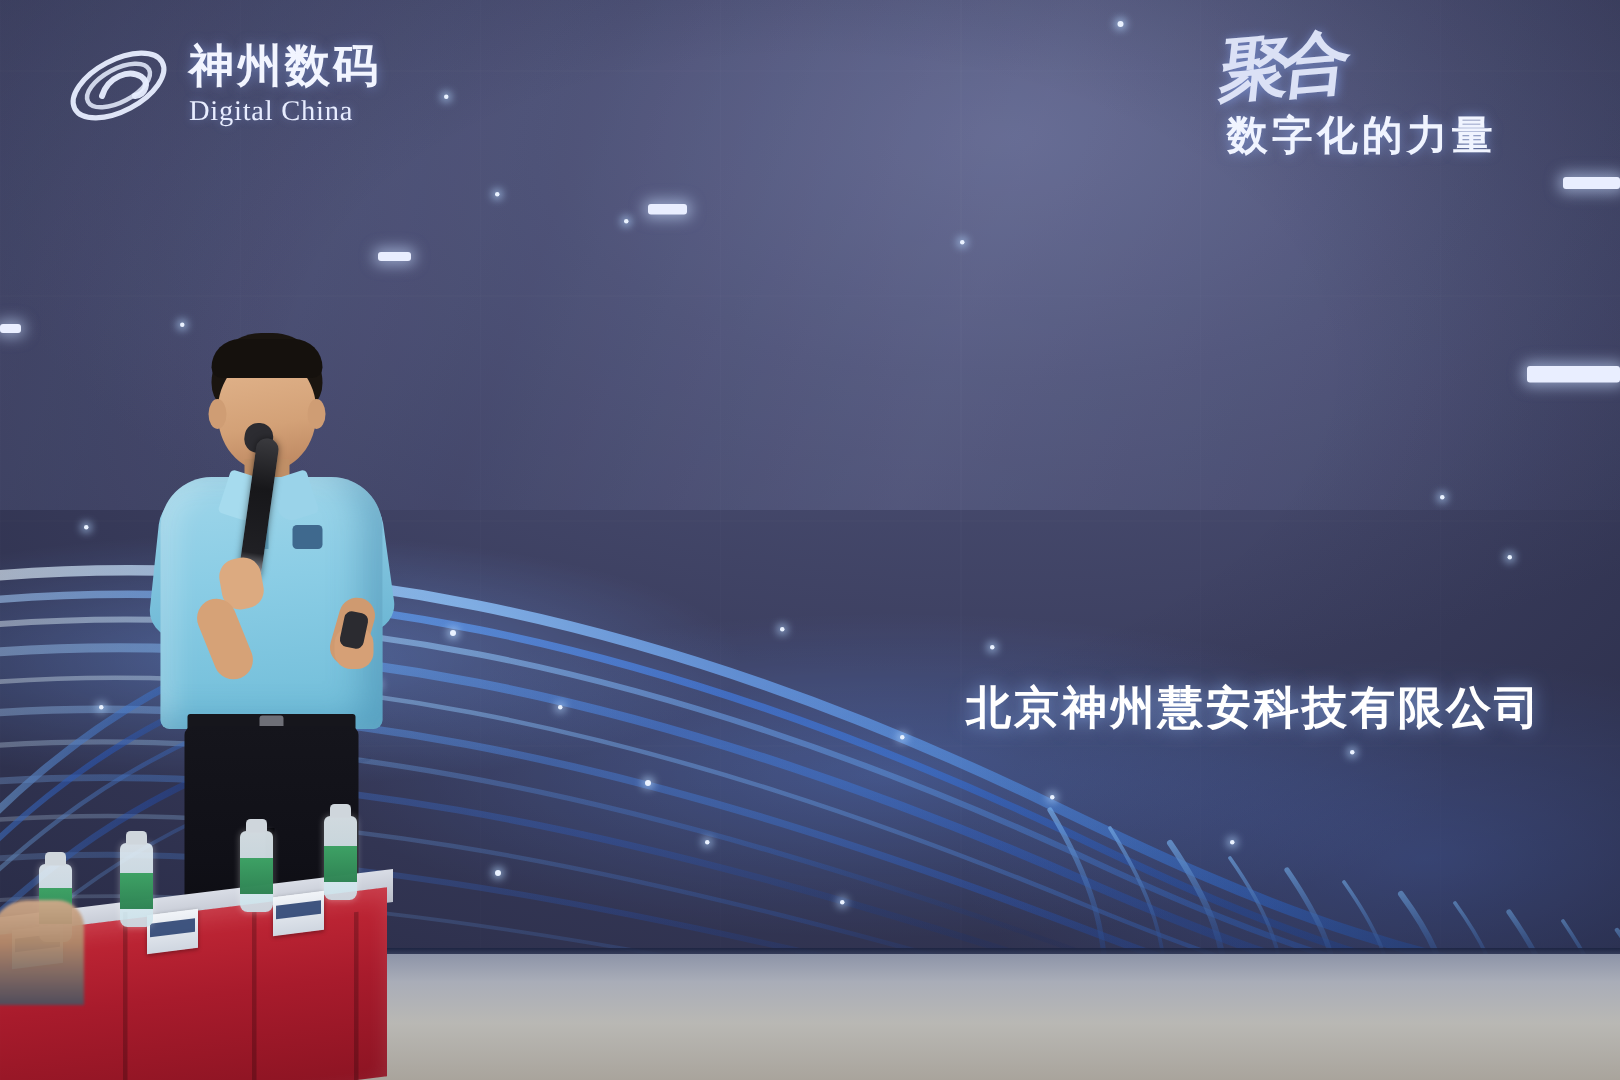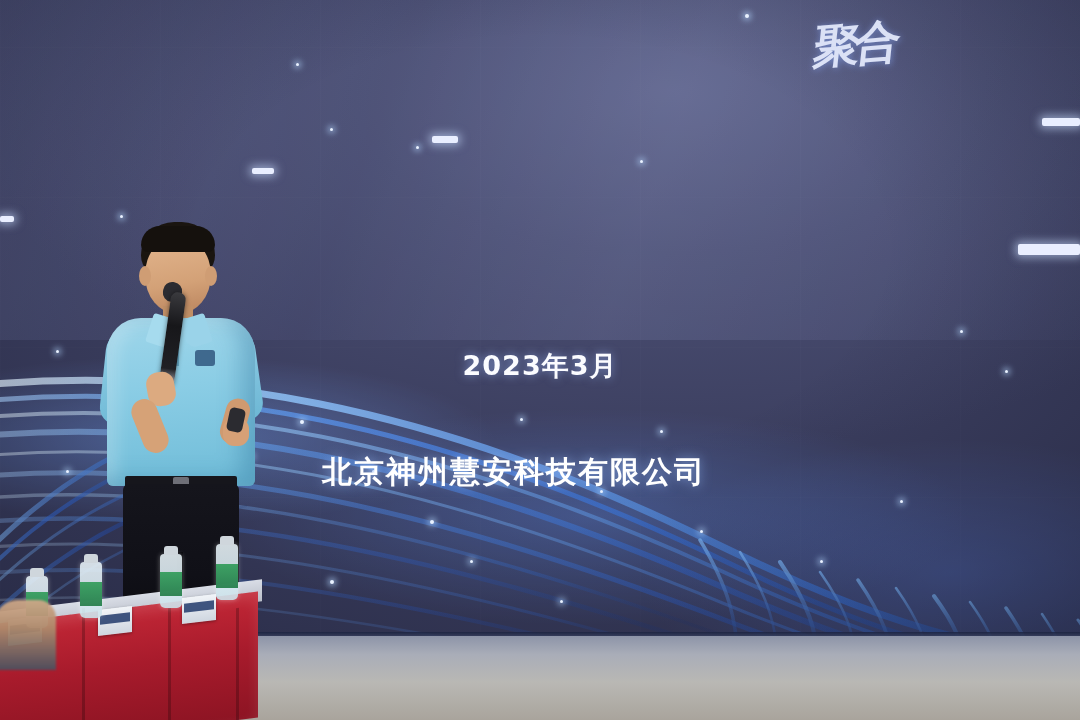--- a/index.html
+++ b/index.html
@@ -112,21 +112,21 @@
   }
   .slide-date{
     position:absolute;left:0;top:348px;width:1080px;
     text-align:center;
     font-size:27px;font-weight:bold;color:#fbfcff;letter-spacing:1px;
     font-family:"DejaVu Sans","Liberation Sans",sans-serif;
     text-shadow:0 0 10px rgba(160,190,255,.6);
   }
   .slide-company{
     position:absolute;left:0;top:452px;width:1028px;
-    text-align:center;
+    text-align:right;
     font-size:30px;font-weight:bold;color:#ffffff;letter-spacing:2px;
     font-family:Liberation Serif, serif;
     text-shadow:0 0 12px rgba(150,190,255,.7);
   }
 
   
   .floor{
     position:absolute;left:0;top:636px;width:1080px;height:84px;
     background:linear-gradient(180deg,#8d94a8 0%,#a9adb8 22%,#b9b8b4 55%,#a9a49c 100%);
   }
@@ -379,26 +379,39 @@
     <span class="pt" style="left:66px;top:470px;width:3px;height:3px;"></span>
     <span class="pt" style="left:560px;top:600px;width:3px;height:3px;"></span>
     <span class="pt" style="left:660px;top:430px;width:3px;height:3px;"></span>
     <span class="streak" style="left:432px;top:136px;width:26px;height:7px;"></span>
     <span class="streak" style="left:252px;top:168px;width:22px;height:6px;"></span>
     <span class="streak" style="left:1018px;top:244px;width:62px;height:11px;"></span>
     <span class="streak" style="left:0px;top:216px;width:14px;height:6px;"></span>
     <span class="streak" style="left:1042px;top:118px;width:38px;height:8px;"></span>
   </div>
 
+  <div class="logo-left">
+    <svg class="dc-mark" viewBox="0 0 74 62">
+      <g fill="none" stroke="#e8eeff" stroke-linecap="round">
+        <ellipse cx="37" cy="31" rx="33" ry="17" transform="rotate(-28 37 31)" stroke-width="3.4" opacity="0.95"></ellipse>
+        <ellipse cx="37" cy="31" rx="23" ry="11" transform="rotate(-28 37 31)" stroke-width="3" opacity="0.85"></ellipse>
+        <path d="M26,38 C 30,25 44,20 52,25 C 58,29 55,37 48,38" stroke-width="4" opacity="0.95"></path>
+      </g>
+    </svg>
+    <div class="dc-text">
+      <span class="dc-cn">神州数码</span>
+      <span class="dc-en">Digital China</span>
+    </div>
+  </div>
 
   <div class="logo-right">
     <span class="brush-cn">聚合</span>
-  </div>
-
-  <div class="slide-date">2023年3月</div>
+    <span class="brush-sub">数字化的力量</span>
+  </div>
+
   <div class="slide-company">北京神州慧安科技有限公司</div>
 
   <div class="floor-edge"></div>
   <div class="floor"></div>
 
   <div class="speaker">
     <div class="sp-hair"></div>
     <div class="sp-head"></div>
     <div class="sp-fringe"></div>
     <div class="sp-ear-l"></div>

